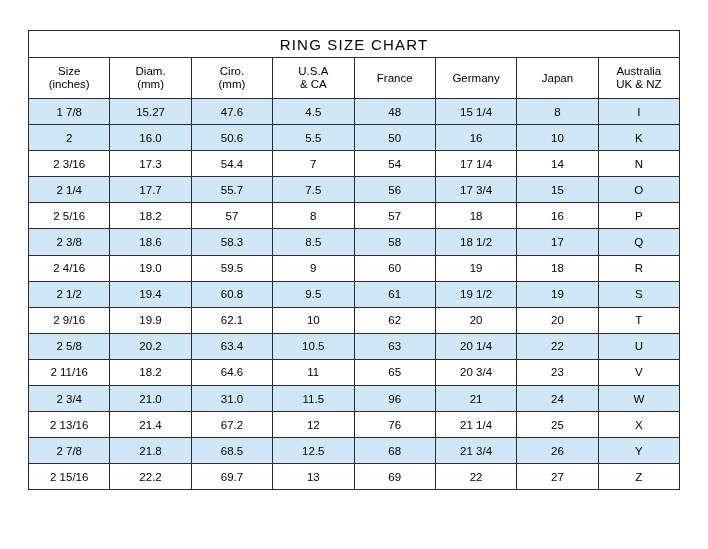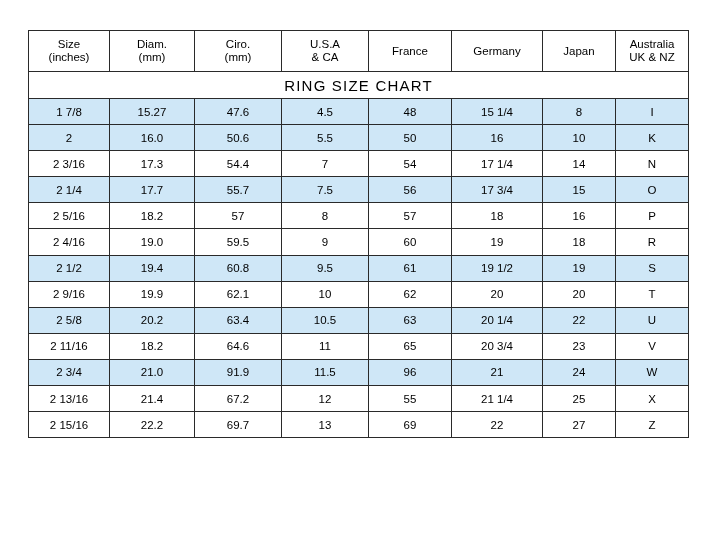--- a/index.html
+++ b/index.html
@@ -64,20 +64,23 @@
   .col6 { width: 72px; }
   .col7 { width: 72px; }
 </style>
 </head>
 <body>
 
 <div id="chart-wrap">
   <table class="ring-table">
     <tbody>
       <tr>
+        <td class="title-cell" colspan="8">RING  SIZE  CHART</td>
+      </tr>
+      <tr>
         <td class="head-cell col0">
             <div>Size</div>
             <div>(inches)</div>
           </td>
         <td class="head-cell col1">
             <div>Diam.</div>
             <div>(mm)</div>
           </td>
         <td class="head-cell col2">
             <div>Ciro.</div>
@@ -93,23 +96,20 @@
         <td class="head-cell col5">
             <div>Germany</div>
           </td>
         <td class="head-cell col6">
             <div>Japan</div>
           </td>
         <td class="head-cell col7">
             <div>Australia</div>
             <div>UK &amp; NZ</div>
           </td>
-      </tr>
-      <tr>
-        <td class="title-cell" colspan="8">RING  SIZE  CHART</td>
       </tr>
     <tr class="shaded">
           <td class="data-cell col0">1 7/8</td>
           <td class="data-cell col1">15.27</td>
           <td class="data-cell col2">47.6</td>
           <td class="data-cell col3">4.5</td>
           <td class="data-cell col4">48</td>
           <td class="data-cell col5">15 1/4</td>
           <td class="data-cell col6">8</td>
           <td class="data-cell col7">I</td>
@@ -147,20 +147,30 @@
         <tr class="plain">
           <td class="data-cell col0">2 5/16</td>
           <td class="data-cell col1">18.2</td>
           <td class="data-cell col2">57</td>
           <td class="data-cell col3">8</td>
           <td class="data-cell col4">57</td>
           <td class="data-cell col5">18</td>
           <td class="data-cell col6">16</td>
           <td class="data-cell col7">P</td>
         </tr>
+        <tr class="shaded">
+          <td class="data-cell col0">2 3/8</td>
+          <td class="data-cell col1">18.6</td>
+          <td class="data-cell col2">58.3</td>
+          <td class="data-cell col3">8.5</td>
+          <td class="data-cell col4">58</td>
+          <td class="data-cell col5">18 1/2</td>
+          <td class="data-cell col6">17</td>
+          <td class="data-cell col7">Q</td>
+        </tr>
         <tr class="plain">
           <td class="data-cell col0">2 4/16</td>
           <td class="data-cell col1">19.0</td>
           <td class="data-cell col2">59.5</td>
           <td class="data-cell col3">9</td>
           <td class="data-cell col4">60</td>
           <td class="data-cell col5">19</td>
           <td class="data-cell col6">18</td>
           <td class="data-cell col7">R</td>
         </tr>
@@ -200,36 +210,46 @@
           <td class="data-cell col2">64.6</td>
           <td class="data-cell col3">11</td>
           <td class="data-cell col4">65</td>
           <td class="data-cell col5">20 3/4</td>
           <td class="data-cell col6">23</td>
           <td class="data-cell col7">V</td>
         </tr>
         <tr class="shaded">
           <td class="data-cell col0">2 3/4</td>
           <td class="data-cell col1">21.0</td>
-          <td class="data-cell col2">91.9</td>
+          <td class="data-cell col2">31.0</td>
           <td class="data-cell col3">11.5</td>
           <td class="data-cell col4">96</td>
           <td class="data-cell col5">21</td>
           <td class="data-cell col6">24</td>
           <td class="data-cell col7">W</td>
         </tr>
         <tr class="plain">
           <td class="data-cell col0">2 13/16</td>
           <td class="data-cell col1">21.4</td>
           <td class="data-cell col2">67.2</td>
           <td class="data-cell col3">12</td>
-          <td class="data-cell col4">55</td>
+          <td class="data-cell col4">76</td>
           <td class="data-cell col5">21 1/4</td>
           <td class="data-cell col6">25</td>
           <td class="data-cell col7">X</td>
+        </tr>
+        <tr class="shaded">
+          <td class="data-cell col0">2 7/8</td>
+          <td class="data-cell col1">21.8</td>
+          <td class="data-cell col2">68.5</td>
+          <td class="data-cell col3">12.5</td>
+          <td class="data-cell col4">68</td>
+          <td class="data-cell col5">21 3/4</td>
+          <td class="data-cell col6">26</td>
+          <td class="data-cell col7">Y</td>
         </tr>
         <tr class="plain">
           <td class="data-cell col0">2 15/16</td>
           <td class="data-cell col1">22.2</td>
           <td class="data-cell col2">69.7</td>
           <td class="data-cell col3">13</td>
           <td class="data-cell col4">69</td>
           <td class="data-cell col5">22</td>
           <td class="data-cell col6">27</td>
           <td class="data-cell col7">Z</td>

